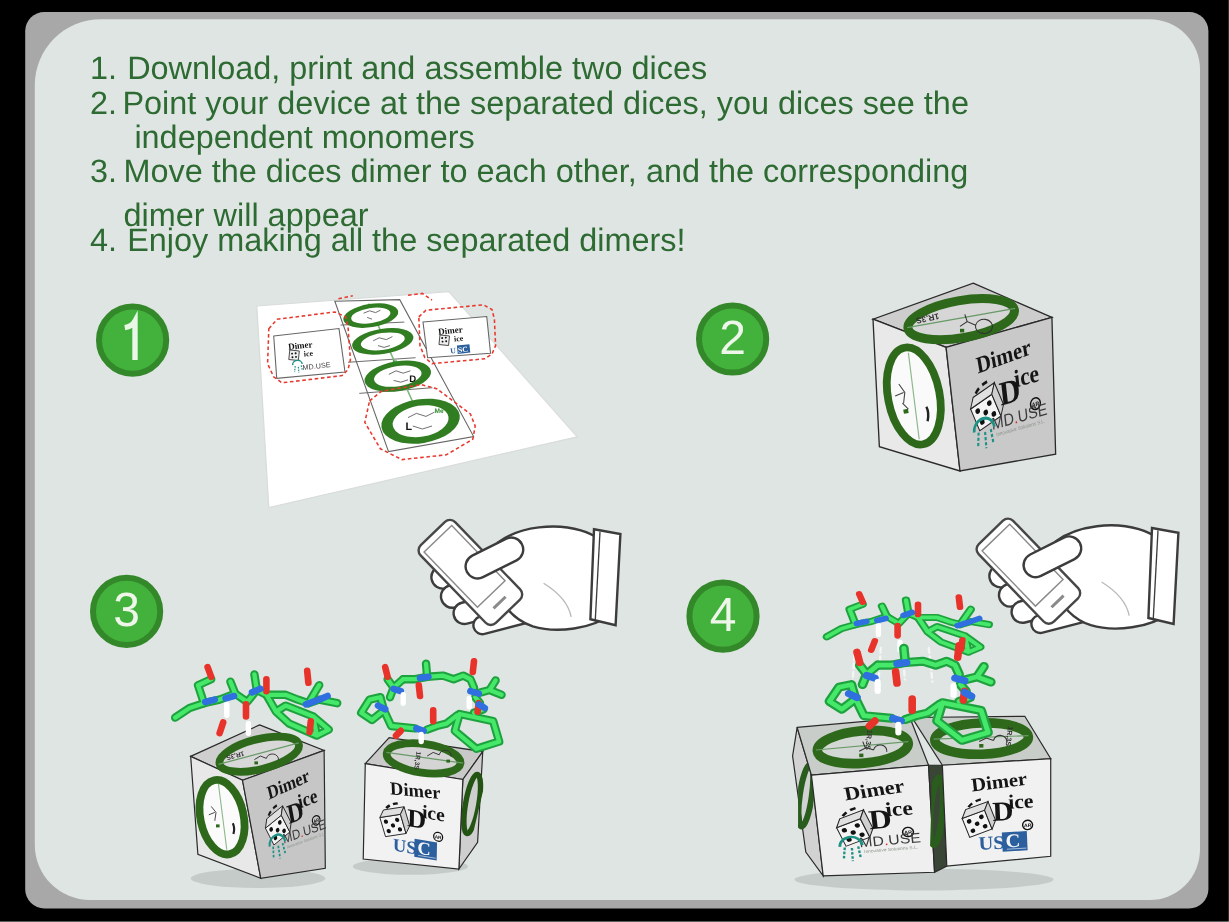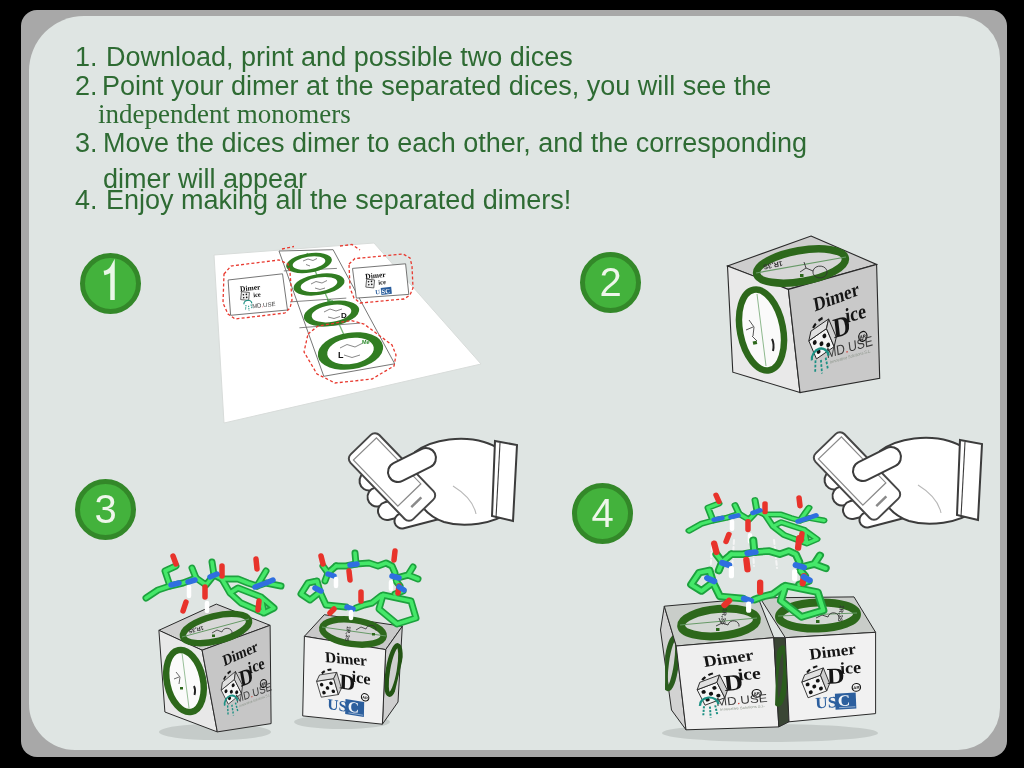--- a/index.html
+++ b/index.html
@@ -11,24 +11,24 @@
   .badge{position:absolute;width:51px;height:51px;border-radius:50%;background:#43b23c;
          border:5px solid #338829;color:#eef6ea;font-size:40px;line-height:50px;text-align:center;}
   svg{position:absolute;left:0;top:0;}
 </style>
 </head>
 <body>
 <div class="gray"></div>
 <div class="card"></div>
 
 <div class="ln" style="left:75px;top:42px;">1.</div>
-<div class="ln" style="left:106px;top:42px;">Download, print and possible two dices</div>
+<div class="ln" style="left:106px;top:42px;">Download, print and assemble two dices</div>
 <div class="ln" style="left:75px;top:70.5px;">2.</div>
-<div class="ln" style="left:102px;top:70.5px;">Point your dimer at the separated dices, you will see the</div>
-<div class="ln" style="left:98px;top:99px;font-family:Liberation Serif, serif;">independent monomers</div>
+<div class="ln" style="left:102px;top:70.5px;">Point your device at the separated dices, you dices see the</div>
+<div class="ln" style="left:112px;top:99px;">independent monomers</div>
 <div class="ln" style="left:75px;top:127.5px;">3.</div>
 <div class="ln" style="left:103px;top:127.5px;">Move the dices dimer to each other, and the corresponding</div>
 <div class="ln" style="left:103px;top:164px;">dimer will appear</div>
 <div class="ln" style="left:75px;top:184.5px;">4.</div>
 <div class="ln" style="left:106px;top:184.5px;">Enjoy making all the separated dimers!</div>
 
 <div class="badge" style="left:80px;top:253px;"><svg width="51" height="51" style="position:static">
       <path d="M19,15 Q25,14 27.5,9.5 L27.5,42" fill="none" stroke="#e9f7e7" stroke-width="4.5"></path>
     </svg></div>
 <div class="badge" style="left:580px;top:252px;">2</div>

